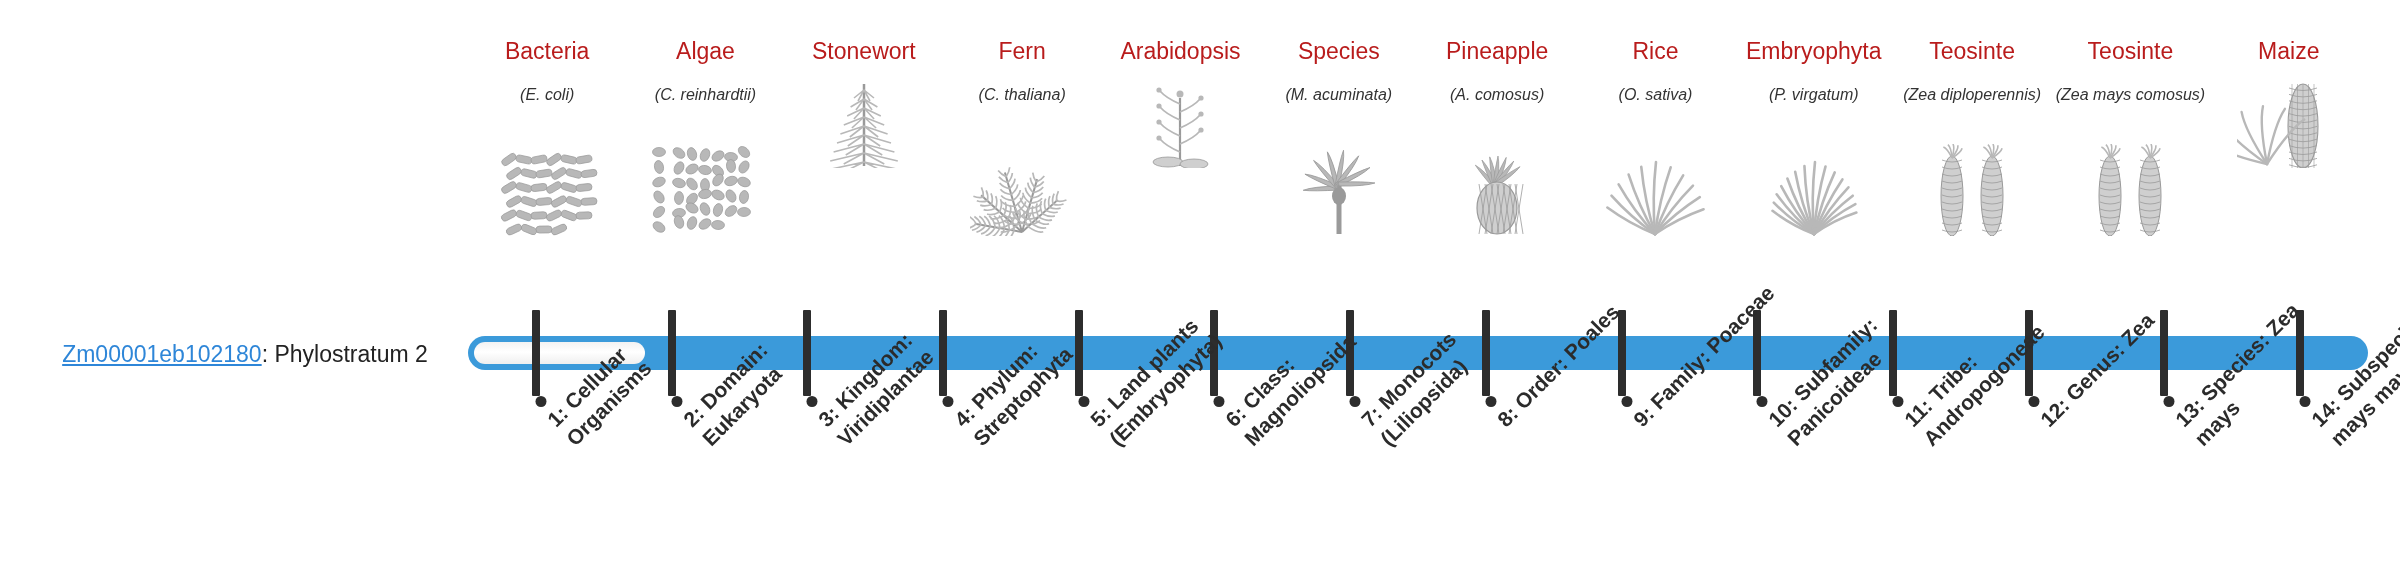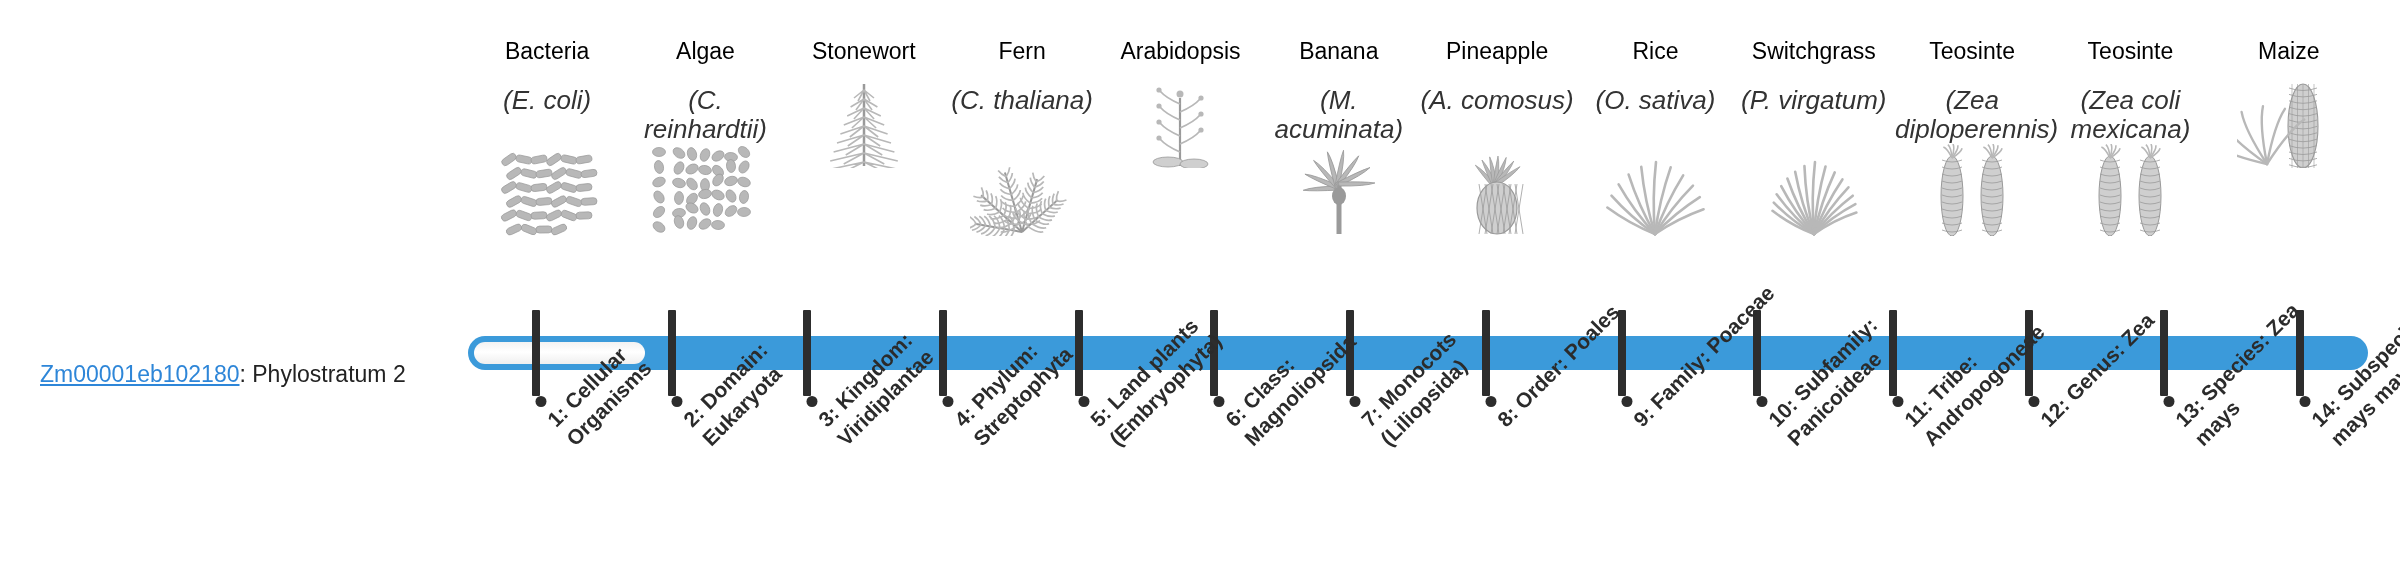--- a/index.html
+++ b/index.html
@@ -19,23 +19,23 @@
   #stage {
     position: relative;
     width: 2400px;
     height: 580px;
   }
 
   
   .gene-label {
     position: absolute;
     left: 40px;
-    top: 360px;
+    top: 340px;
     width: 410px;
-    text-align: left;
+    text-align: center;
     font-size: 23px;
     line-height: 1.25;
     color: #222222;
     white-space: nowrap;
   }
   .gene-link {
     color: #2e86d8;
     text-decoration: underline;
     cursor: pointer;
   }
@@ -54,29 +54,29 @@
   .col {
     flex: 1 1 0;
     min-width: 0;
     display: flex;
     flex-direction: column;
     align-items: center;
   }
 
   .common-name {
     font-size: 23px;
-    color: #000000;
+    color: #b91c1c;
     line-height: 1.2;
     text-align: center;
     height: 34px;
     margin-top: 38px;
     white-space: nowrap;
   }
   .sci-name {
-    font-size: 26px;
+    font-size: 16px;
     font-style: italic;
     color: #333333;
     line-height: 1.12;
     text-align: center;
     margin-top: 14px;
     height: 54px;
     width: 100%;
     padding: 0 2px;
     box-sizing: border-box;
   }
@@ -373,21 +373,21 @@
               <circle cx="73" cy="54" r="2.6" fill="#b8b8b8"></circle>
             <path d="M52 76 q-14 -6 -20 -13" stroke="#b8b8b8" stroke-width="1.8" fill="none"></path>
               <circle cx="31" cy="62" r="2.6" fill="#b8b8b8"></circle>
             <ellipse cx="40" cy="86" rx="15" ry="5" fill="#cfcfcf" stroke="#9a9a9a" stroke-width="0.8"></ellipse>
             <ellipse cx="66" cy="88" rx="14" ry="5" fill="#cfcfcf" stroke="#9a9a9a" stroke-width="0.8"></ellipse>
             <circle cx="52" cy="18" r="3.5" fill="#b8b8b8"></circle>
           </svg>
         </div>
       </div>
       <div class="col">
-        <div class="common-name">Banana</div>
+        <div class="common-name">Species</div>
         <div class="sci-name">(M. acuminata)</div>
         <div class="thumb">
           <svg width="104" height="92" viewBox="0 0 104 92">
             <path d="M52 90 L52 42" stroke="#9a9a9a" stroke-width="5" fill="none"></path>
             <g transform="rotate(-100 52 42)">
               <path d="M52 42 q4 -26 2 -36 q-3 10 -6 36z" fill="#b8b8b8" stroke="#9a9a9a" stroke-width="0.8"></path>
             </g>
             <g transform="rotate(-74 52 42)">
               <path d="M52 42 q4 -26 2 -36 q-3 10 -6 36z" fill="#b8b8b8" stroke="#9a9a9a" stroke-width="0.8"></path>
             </g>
@@ -492,21 +492,21 @@
             <g transform="rotate(49.60000000000001 52 90)">
           <path d="M52 90 q-3 -29 1 -58" stroke="#b8b8b8" stroke-width="2.6" fill="none" stroke-linecap="round"></path>
         </g>
             <g transform="rotate(62 52 90)">
           <path d="M52 90 q-3 -27.25 1 -54.5" stroke="#b8b8b8" stroke-width="2.6" fill="none" stroke-linecap="round"></path>
         </g>
           </svg>
         </div>
       </div>
       <div class="col">
-        <div class="common-name">Switchgrass</div>
+        <div class="common-name">Embryophyta</div>
         <div class="sci-name">(P. virgatum)</div>
         <div class="thumb">
           <svg width="104" height="92" viewBox="0 0 104 92">
             <g transform="rotate(-62 52 90)">
           <path d="M52 90 q-3 -23.75 1 -47.5" stroke="#b8b8b8" stroke-width="2.6" fill="none" stroke-linecap="round"></path>
         </g>
             <g transform="rotate(-53.14285714285714 52 90)">
           <path d="M52 90 q-3 -25.5 1 -51" stroke="#b8b8b8" stroke-width="2.6" fill="none" stroke-linecap="round"></path>
         </g>
             <g transform="rotate(-44.285714285714285 52 90)">
@@ -608,21 +608,21 @@
               <path d="M72 14 q3 -10 1 -14" stroke="#b8b8b8" stroke-width="1.6" fill="none"></path>
             </g>
             <g transform="rotate(42 72 14)">
               <path d="M72 14 q3 -10 1 -14" stroke="#b8b8b8" stroke-width="1.6" fill="none"></path>
             </g>
           </svg>
         </div>
       </div>
       <div class="col">
         <div class="common-name">Teosinte</div>
-        <div class="sci-name">(Zea coli mexicana)</div>
+        <div class="sci-name">(Zea mays comosus)</div>
         <div class="thumb">
           <svg width="104" height="92" viewBox="0 0 104 92">
             <ellipse cx="32" cy="52" rx="11" ry="40" fill="#cfcfcf" stroke="#9a9a9a" stroke-width="1"></ellipse>
             <path d="M22 16 q10 4 20 0" stroke="#9a9a9a" stroke-width="0.8" fill="none"></path>
             <path d="M22 23 q10 4 20 0" stroke="#9a9a9a" stroke-width="0.8" fill="none"></path>
             <path d="M22 30 q10 4 20 0" stroke="#9a9a9a" stroke-width="0.8" fill="none"></path>
             <path d="M22 37 q10 4 20 0" stroke="#9a9a9a" stroke-width="0.8" fill="none"></path>
             <path d="M22 44 q10 4 20 0" stroke="#9a9a9a" stroke-width="0.8" fill="none"></path>
             <path d="M22 51 q10 4 20 0" stroke="#9a9a9a" stroke-width="0.8" fill="none"></path>
             <path d="M22 58 q10 4 20 0" stroke="#9a9a9a" stroke-width="0.8" fill="none"></path>

